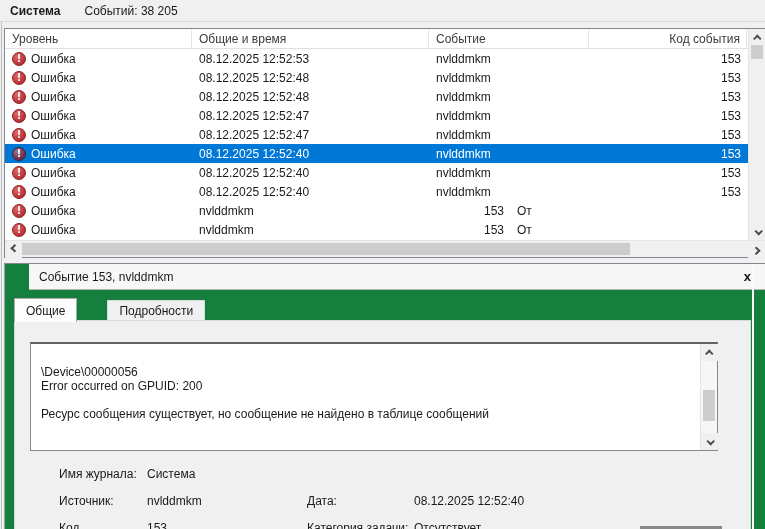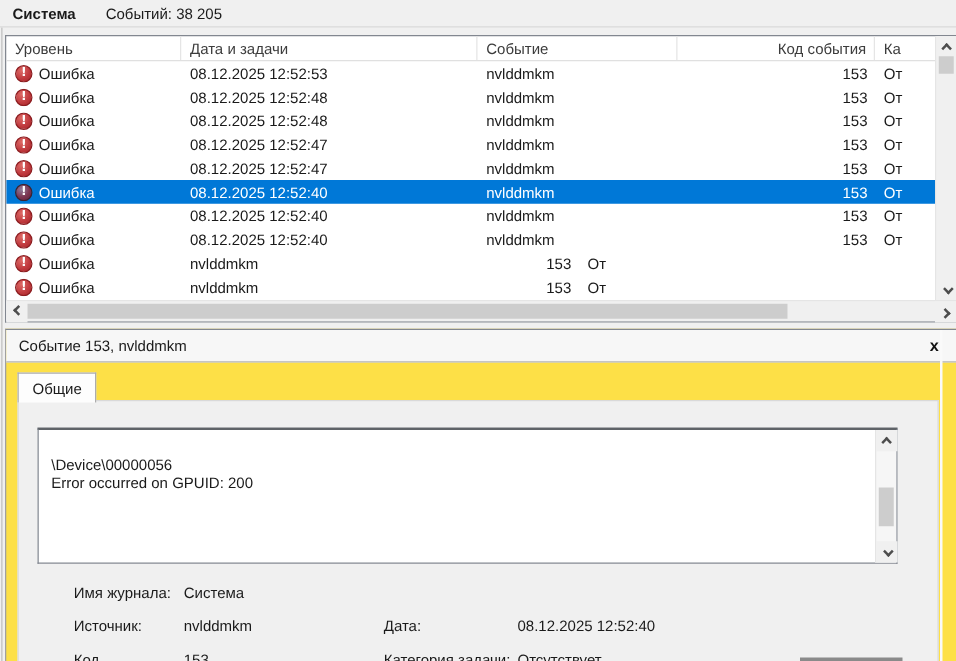--- a/index.html
+++ b/index.html
@@ -19,21 +19,21 @@
   }
   .top-header .log-name { font-weight:bold; margin-right:24px; }
 
   
   .etable {
     position:absolute; left:4px; top:28px; right:0; height:230px;
     background:#ffffff; border:1px solid #828790; border-right:none;
   }
   .thead { display:flex; height:20px; border-bottom:1px solid #e0e0e0; color:#3c3c3c; }
   .th { padding:3px 6px 0 7px; border-right:1px solid #e5e5e5; overflow:hidden; white-space:nowrap; }
-  .c-level { width:140px; flex:none; }
+  .c-level { width:187px; flex:none; }
   .c-date  { width:237px; flex:none; }
   .c-src   { width:160px; flex:none; }
   .c-code  { width:158px; flex:none; text-align:right; }
   .c-cat   { flex:1; border-right:none; }
   .tbody { position:absolute; left:0; top:20px; right:17px; height:190px; overflow:hidden; }
   .trow { display:flex; height:19px; align-items:center; white-space:nowrap; }
   .trow .cell { padding:0 6px 0 7px; overflow:hidden; }
   .trow.selected { background:#0078d7; color:#ffffff; }
   .lvl-wrap { display:flex; align-items:center; gap:5px; }
   .err-ico {
@@ -63,21 +63,21 @@
   .hscroll .sb-btn.right { position:absolute; right:0; top:0; }
   .chev { display:inline-block; width:6px; height:6px; border-left:2px solid #4d4d4d; border-top:2px solid #4d4d4d; }
   .chev.up    { transform:rotate(45deg)  translateY(1px); }
   .chev.down  { transform:rotate(225deg) translateY(1px); }
   .chev.left  { transform:rotate(-45deg) translateX(1px); }
   .chev.right { transform:rotate(135deg) translateX(1px); }
 
   
   .details {
     position:absolute; left:4px; top:263px; right:0; bottom:0;
-    background:#fde047; border-top:1px solid #828790; border-left:1px solid #a0a0a0;
+    background:#15803d; border-top:1px solid #828790; border-left:1px solid #a0a0a0;padding-left:24px;
   }
   .pane-right-line { position:absolute; top:0; bottom:0; right:11px; width:2px; background:#fafafa; }
   .pane-header {
     height:26px; background:#f7f7f7; border-bottom:1px solid #b5b5b5;
     display:flex; align-items:center; padding:0 14px 0 10px;
   }
   .pane-header .title { flex:1; }
   .pane-close { font-weight:bold; font-size:13px; color:#111; cursor:default; }
 
   .tabs { position:absolute; left:9px; top:34px; display:flex; align-items:flex-end;gap:28px; }
@@ -118,21 +118,21 @@
   <div class="left-edge"></div>
 
   <div class="top-header">
     <span class="log-name">Система</span>
     <span class="log-count">Событий: 38 205</span>
   </div>
 
   <div class="etable">
     <div class="thead">
       <div class="th c-level">Уровень</div>
-      <div class="th c-date">Дата и задачи</div>
+      <div class="th c-date">Общие и время</div>
       <div class="th c-src">Событие</div>
       <div class="th c-code">Код события</div>
       <div class="th c-cat">Ка</div>
     </div>
 
     <div class="tbody">
   <div class="trow">
     <div class="cell c-level">
       <span class="lvl-wrap">
         <span class="err-ico">
@@ -303,29 +303,31 @@
   </div>
 
   <div class="details">
     <div class="pane-header">
       <span class="title">Событие 153, nvlddmkm</span>
       <span class="pane-close">x</span>
     </div>
 
     <div class="tabs">
       <div class="tab active">Общие</div>
+      <div class="tab">Подробности</div>
     </div>
 
     <div class="tab-page">
       <div class="desc-box">
         <div class="desc-text">
           <div class="gap"></div>
           <div>\Device\00000056</div>
           <div>Error occurred on GPUID: 200</div>
           <div class="gap"></div>
+          <div>Ресурс сообщения существует, но сообщение не найдено в таблице сообщений</div>
         </div>
         <div class="desc-scroll">
           <div class="sb-btn up">
               <span class="chev up"></span>
             </div>
           <div class="sb-thumb-v"></div>
           <div class="sb-btn down">
               <span class="chev down"></span>
             </div>
         </div>

